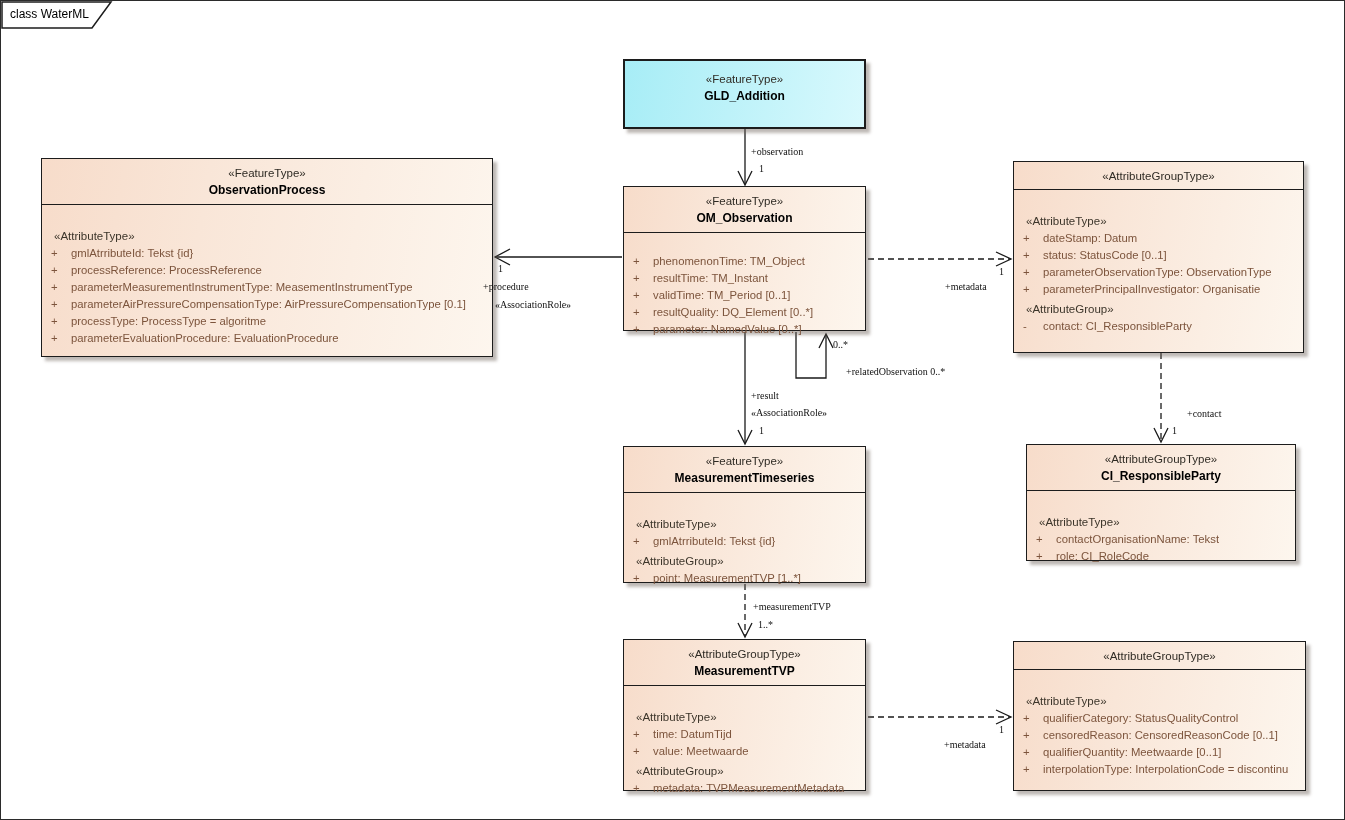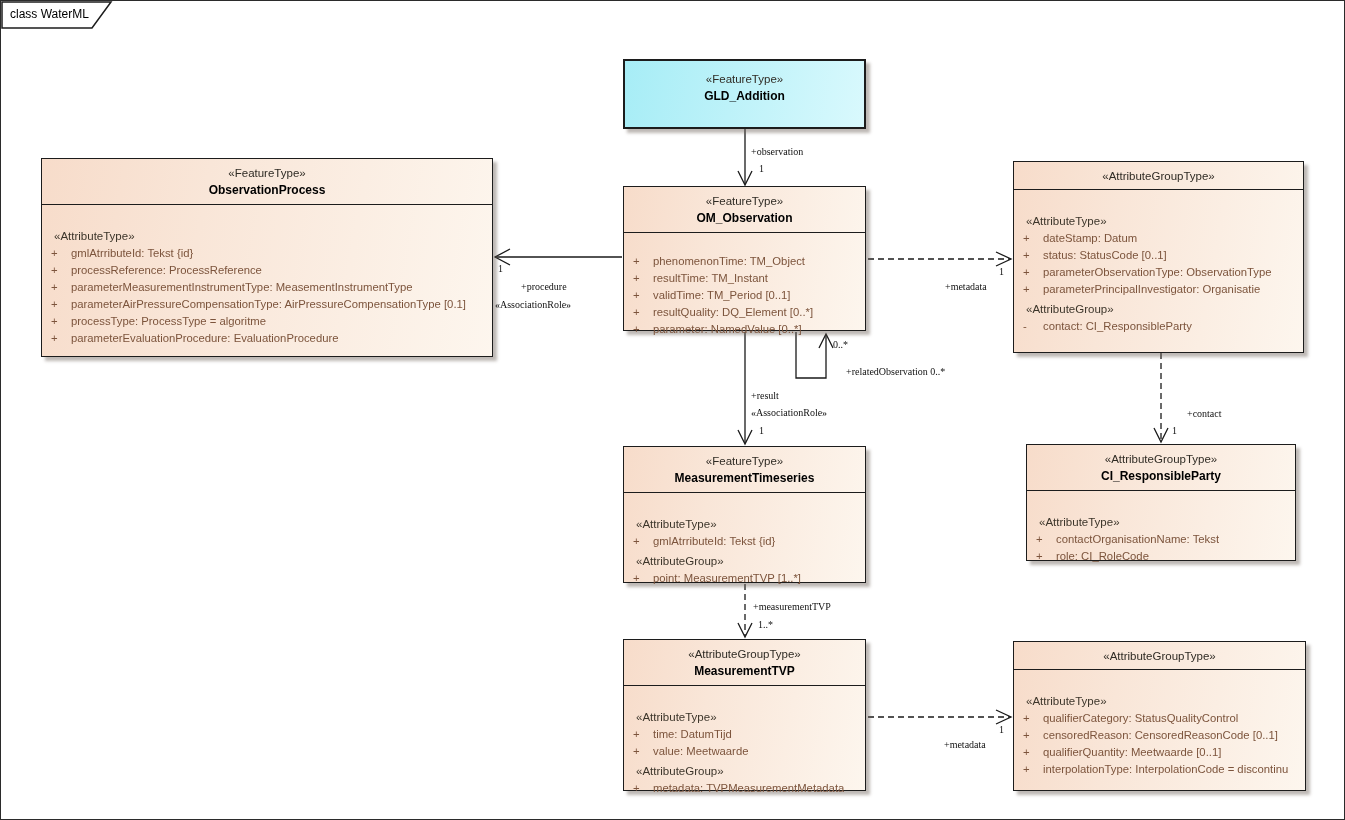--- a/index.html
+++ b/index.html
@@ -251,21 +251,21 @@
           <span class="vis">+</span>
           <span class="txt">interpolationType: InterpolationCode = discontinu</span>
         </div>
       </div>
   </div>
 
   <span class="conn-label" style="left:750px;top:144px">+observation</span>
   <span class="conn-label" style="left:758px;top:161px">1</span>
 
   <span class="conn-label" style="left:497px;top:261px">1</span>
-  <span class="conn-label" style="left:520px;top:279px">+procedure</span>
+  <span class="conn-label" style="left:482px;top:279px">+procedure</span>
   <span class="conn-label" style="left:494px;top:297px">«AssociationRole»</span>
 
   <span class="conn-label" style="left:998px;top:264px">1</span>
   <span class="conn-label" style="left:944px;top:279px">+metadata</span>
 
   <span class="conn-label" style="left:832px;top:337px">0..*</span>
   <span class="conn-label" style="left:845px;top:364px">+relatedObservation 0..*</span>
 
   <span class="conn-label" style="left:750px;top:388px">+result</span>
   <span class="conn-label" style="left:750px;top:405px">«AssociationRole»</span>

